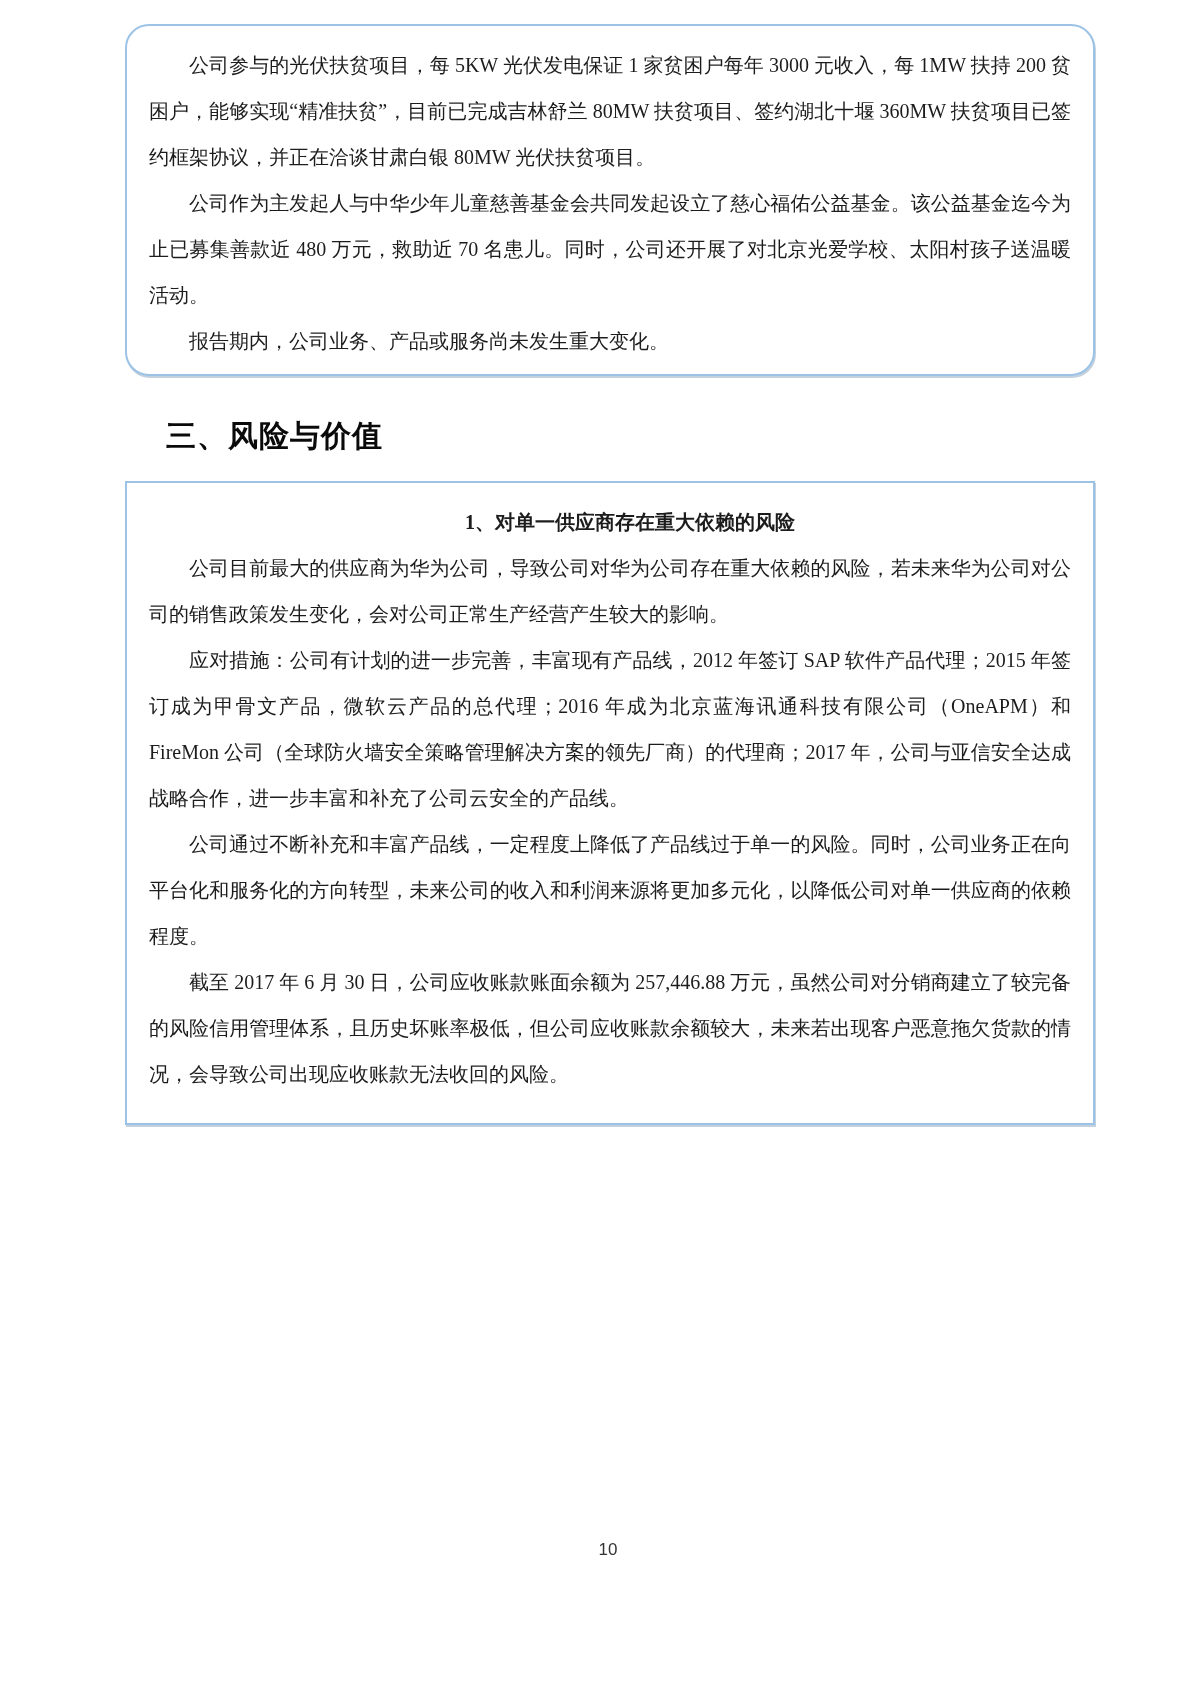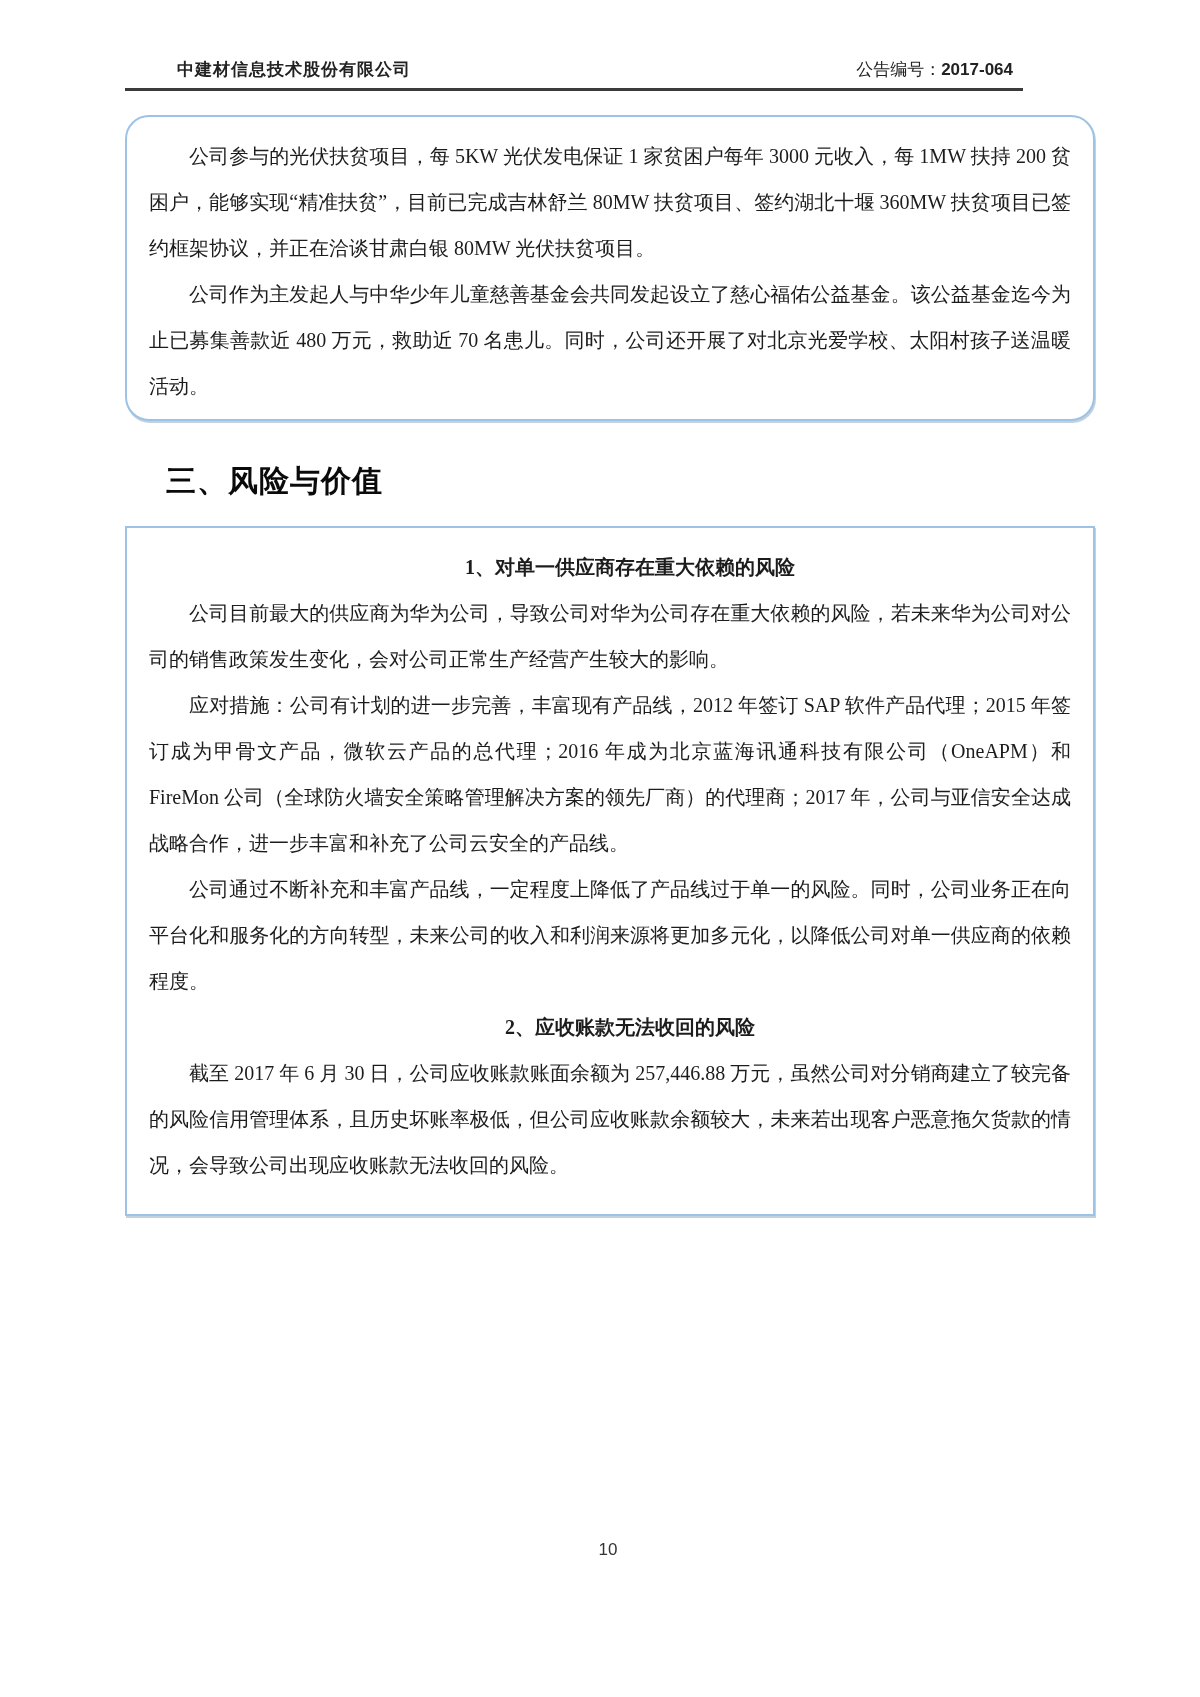--- a/index.html
+++ b/index.html
@@ -78,43 +78,36 @@
     font-family: "Liberation Sans", "DejaVu Sans", sans-serif;
     font-size: 17px;
     color: #333333;
   }
 </style>
 </head>
 <body>
 
 <div class="page">
 
-  <header class="hdr">
-    <div class="hdr-row">
-      <span class="company">中建材信息技术股份有限公司</span>
-      <span class="docno"><span>公告编号：</span><b>2017-064</b></span>
-    </div>
-    <div class="hdr-rule"></div>
-  </header>
 
   <section class="box box1">
 
   <p class="para">公司参与的光伏扶贫项目，每 5KW 光伏发电保证 1 家贫困户每年 3000 元收入，每 1MW 扶持 200 贫困户，能够实现“精准扶贫”，目前已完成吉林舒兰 80MW 扶贫项目、签约湖北十堰 360MW 扶贫项目已签约框架协议，并正在洽谈甘肃白银 80MW 光伏扶贫项目。</p>
       <p class="para">公司作为主发起人与中华少年儿童慈善基金会共同发起设立了慈心福佑公益基金。该公益基金迄今为止已募集善款近 480 万元，救助近 70 名患儿。同时，公司还开展了对北京光爱学校、太阳村孩子送温暖活动。</p>
+      <p class="para">报告期内，公司业务、产品或服务尚未发生重大变化。</p>
     </section>
 
   <h2 class="section-h">三、风险与价值</h2>
 
   <section class="box box2">
 
   <p class="para subheading">1、对单一供应商存在重大依赖的风险</p>
       <p class="para">公司目前最大的供应商为华为公司，导致公司对华为公司存在重大依赖的风险，若未来华为公司对公司的销售政策发生变化，会对公司正常生产经营产生较大的影响。</p>
       <p class="para">应对措施：公司有计划的进一步完善，丰富现有产品线，2012 年签订 SAP 软件产品代理；2015 年签订成为甲骨文产品，微软云产品的总代理；2016 年成为北京蓝海讯通科技有限公司（OneAPM）和 FireMon 公司（全球防火墙安全策略管理解决方案的领先厂商）的代理商；2017 年，公司与亚信安全达成战略合作，进一步丰富和补充了公司云安全的产品线。</p>
       <p class="para">公司通过不断补充和丰富产品线，一定程度上降低了产品线过于单一的风险。同时，公司业务正在向平台化和服务化的方向转型，未来公司的收入和利润来源将更加多元化，以降低公司对单一供应商的依赖程度。</p>
-      <p class="para subheading">2、应收账款无法收回的风险</p>
       <p class="para">截至 2017 年 6 月 30 日，公司应收账款账面余额为 257,446.88 万元，虽然公司对分销商建立了较完备的风险信用管理体系，且历史坏账率极低，但公司应收账款余额较大，未来若出现客户恶意拖欠货款的情况，会导致公司出现应收账款无法收回的风险。</p>
     </section>
 
   <footer class="footer">
     <span>10</span>
   </footer>
 
 </div>
 
 </body></html>

